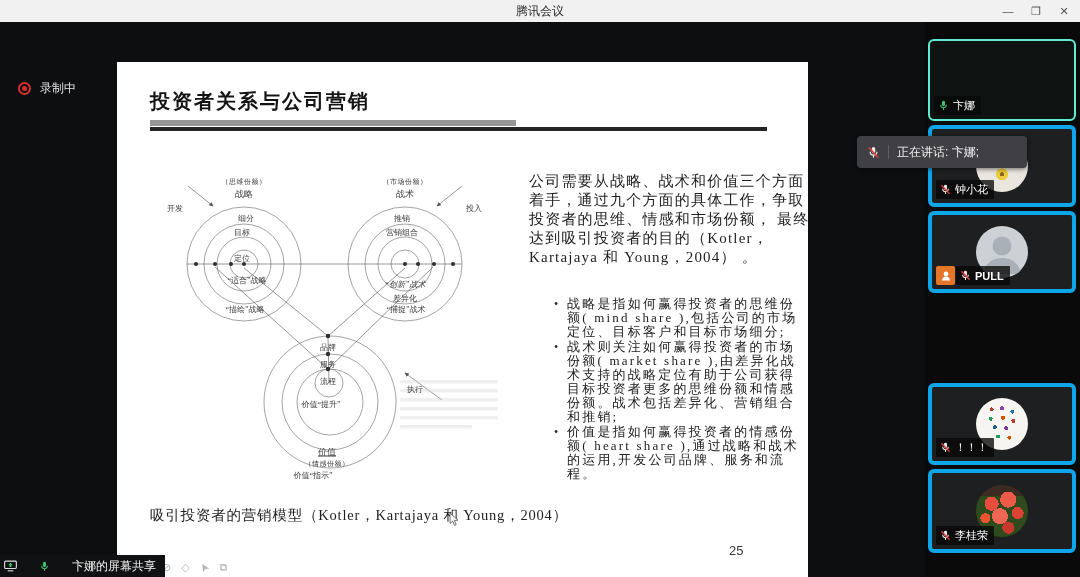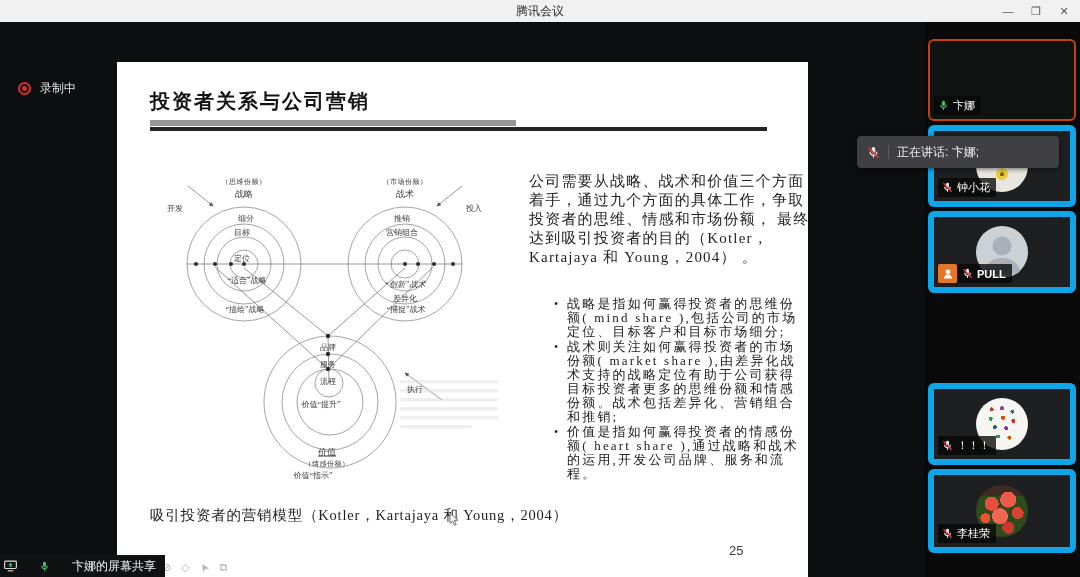--- a/index.html
+++ b/index.html
@@ -54,22 +54,22 @@
   .anno-icon{font-size:11px;color:#b3b3b3;width:13px;text-align:center;line-height:13px;}
   .cursor{position:absolute;left:332px;top:450px;z-index:4;}
 
   .share-banner{position:absolute;left:0;top:555px;height:22px;background:#101112;
     display:flex;align-items:center;gap:22px;padding:0 9px 0 4px;z-index:20;}
   .share-banner .share-label{color:#f2f2f2;font-size:12px;}
 
   
   .sidebar{position:absolute;left:925px;top:22px;width:155px;height:555px;background:#0a0a0b;}
   .tile{position:absolute;left:3px;width:148px;height:82px;background:#1d1f21;
-    border:6px solid #0ea5e9;border-radius:6px;overflow:hidden;}
-  .tile.speaking{background:#0f1412;border:2px solid #c2410c;text-align:right;}
+    border:4px solid #0ea5e9;border-radius:6px;overflow:hidden;}
+  .tile.speaking{background:#0f1412;border:2px solid #5eead4;text-align:right;}
   .t1{top:17px;} .t2{top:103px;} .t3{top:189px;} .t4{top:275px;} .t5{top:361px;} .t6{top:447px;height:84px;}
 
   .avatar{position:absolute;left:50%;top:50%;transform:translate(-50%,-50%);
     width:52px;height:52px;border-radius:50%;overflow:hidden;}
   .av-flower{background:
     radial-gradient(circle at 50% 66%, #8a6a1a 0 2px, #eccb3c 2px 6px, transparent 6px),
     linear-gradient(180deg,#757572 0 42%, #e9e6df 42% 100%);}
   .av-default{background:#ccd1d6;}
   .av-girl{background:
     radial-gradient(circle at 50% 46%, #eac5a9 0 12px, transparent 12px),
@@ -97,21 +97,21 @@
     linear-gradient(180deg,#3c2b20 0 22%, #2f4a1c 22% 100%);}
 
   .tile-footer{position:absolute;left:4px;bottom:4px;display:flex;align-items:stretch;}
   .host-badge{width:19px;height:19px;background:#e4762a;border-radius:2px;
     display:flex;align-items:center;justify-content:center;margin-right:1px;}
   .chip{display:flex;align-items:center;gap:4px;background:rgba(8,8,8,0.78);
     padding:2px 6px 2px 4px;font-size:11px;color:#fff;height:19px;border-radius:1px;}
   .mic-green{color:#3fc16f;} .mic-white{color:#ececec;}
 
   
-  .toast{position:absolute;left:857px;top:136px;width:202px;height:27px;background:#404044;
+  .toast{position:absolute;left:857px;top:136px;width:170px;height:27px;background:#404044;
     border-radius:4px;display:flex;align-items:center;gap:8px;padding:16px 10px;z-index:30;
     box-shadow:0 1px 5px rgba(0,0,0,0.55);}
   .toast .divider{width:1px;height:14px;background:#5d5d60;}
   .toast .toast-text{font-size:12px;color:#f0f0f0;}
 </style>
 </head>
 <body>
 
 <div class="titlebar">
   <span class="app-title">腾讯会议</span>

